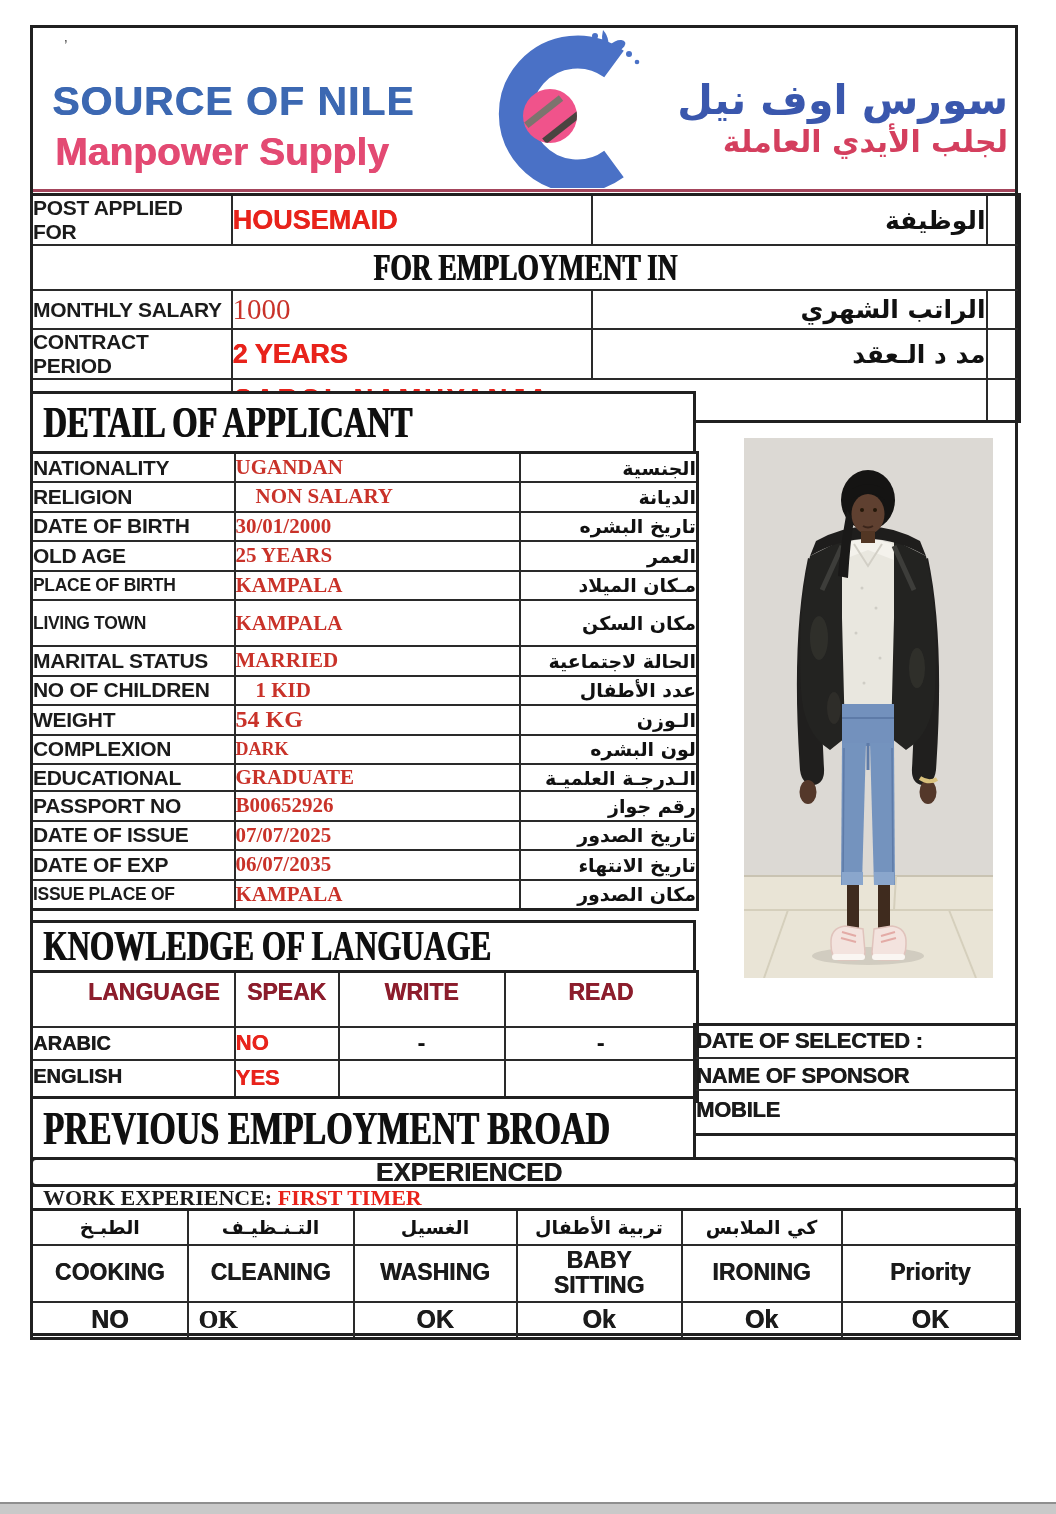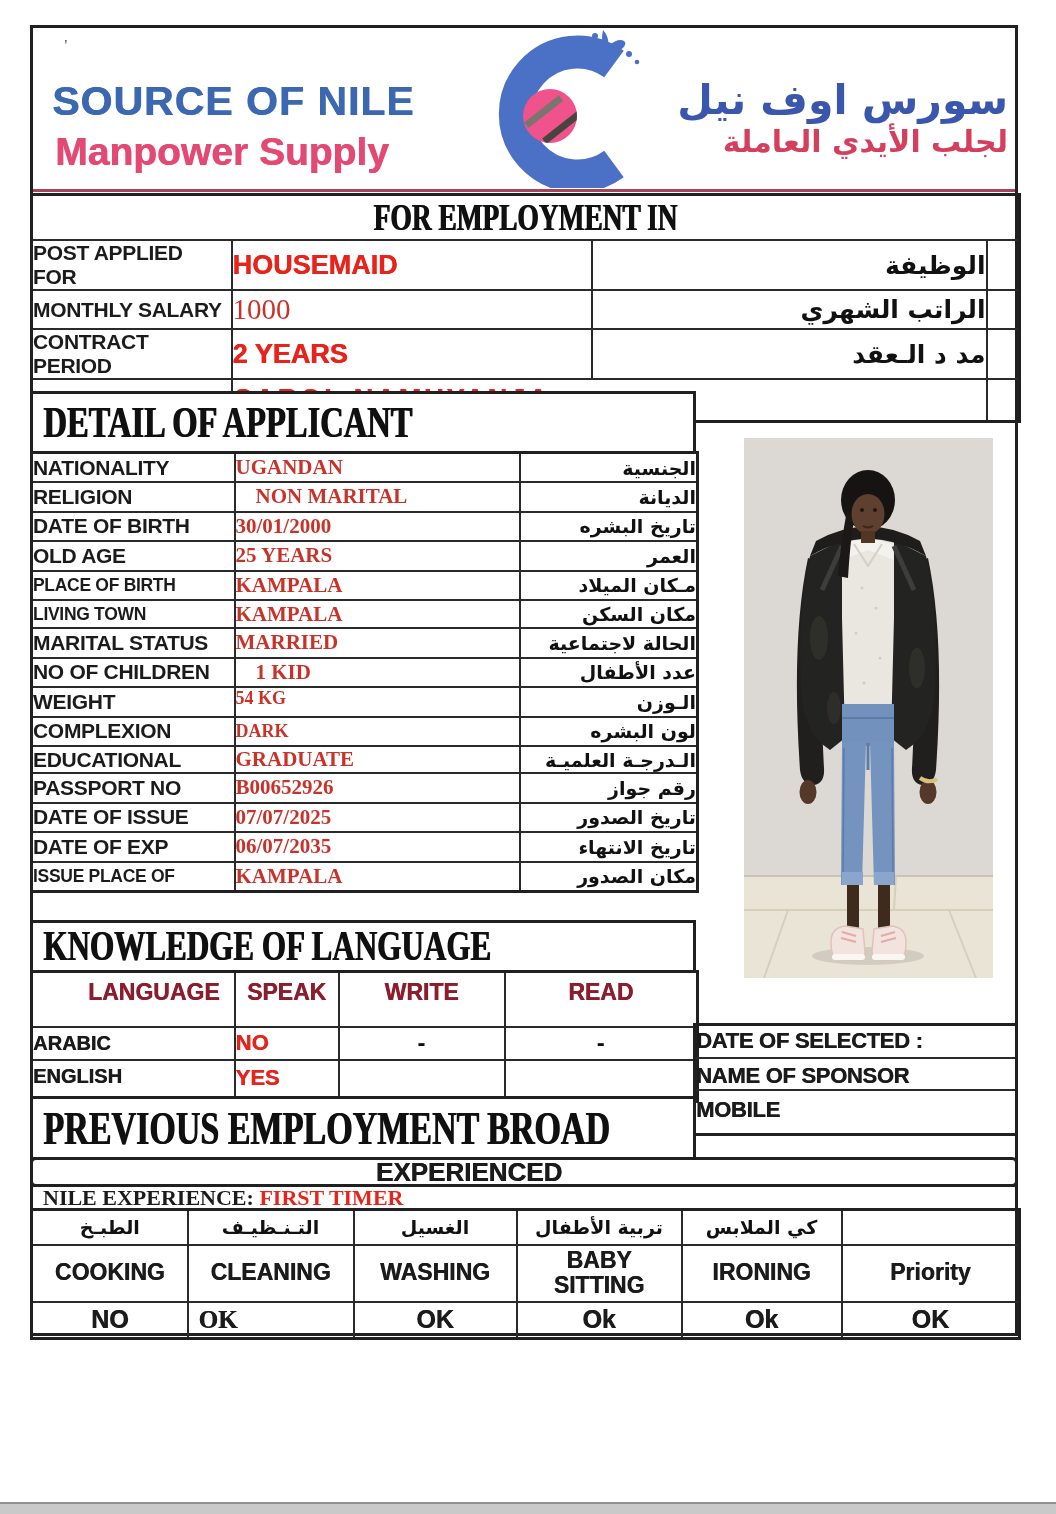--- a/index.html
+++ b/index.html
@@ -123,30 +123,30 @@
 <div class="abs hdr-rule"></div>
 
 <table class="frm" style="left:30px;top:193px;width:988px;">
   <colgroup>
       <col style="width:200px">
       <col style="width:360px">
       <col style="width:395px">
       <col style="width:33px">
     </colgroup>
   <tbody>
-      <tr style="height:44px">
+      <tr style="height:38px">
+    <td class="lbl">POST APPLIED FOR</td>
+    <td class="val-sans">HOUSEMAID</td>
+    <td class="ar" style="font-size:25px;">الوظيفة</td>
+    <td></td>
+  </tr>
+  <tr style="height:44px">
     <td colspan="4" class="emp-title">
       <span class="poster poster-c">FOR EMPLOYMENT IN</span>
     </td>
-  </tr>
-  <tr style="height:38px">
-    <td class="lbl">POST APPLIED FOR</td>
-    <td class="val-sans">HOUSEMAID</td>
-    <td class="ar" style="font-size:25px;">الوظيفة</td>
-    <td></td>
   </tr>
   <tr style="height:39px">
     <td class="lbl">MONTHLY SALARY</td>
     <td class="val-serif-lg">1000</td>
     <td class="ar" style="font-size:25px;">الراتب الشهري</td>
     <td></td>
   </tr>
   <tr style="height:38px">
     <td class="lbl">CONTRACT PERIOD</td>
     <td class="val-sans">2 YEARS</td>
@@ -172,56 +172,56 @@
       <col style="width:178px">
     </colgroup>
   <tbody>
       <tr style="height:29.5px">
         <td class="lbl">NATIONALITY</td>
         <td class="val-serif">UGANDAN</td>
         <td class="ar">الجنسية</td>
       </tr>
   <tr style="height:29.5px">
         <td class="lbl">RELIGION</td>
-        <td class="val-serif" style="padding-left:20px">NON MARITAL</td>
+        <td class="val-serif" style="padding-left:20px">NON SALARY</td>
         <td class="ar">الديانة</td>
       </tr>
   <tr style="height:29.5px">
         <td class="lbl">DATE OF BIRTH</td>
         <td class="val-serif">30/01/2000</td>
         <td class="ar">تاريخ البشره</td>
       </tr>
   <tr style="height:29.5px">
         <td class="lbl">OLD AGE</td>
         <td class="val-serif">25 YEARS</td>
         <td class="ar">العمر</td>
       </tr>
   <tr style="height:29.5px">
         <td class="lbl lbl-sm">PLACE OF BIRTH</td>
         <td class="val-serif">KAMPALA</td>
         <td class="ar">مـكان الميلاد</td>
       </tr>
-  <tr style="height:28px">
+  <tr style="height:46px">
         <td class="lbl lbl-sm">LIVING TOWN</td>
         <td class="val-serif">KAMPALA</td>
         <td class="ar">مكان السكن</td>
       </tr>
   <tr style="height:29.5px">
         <td class="lbl">MARITAL STATUS</td>
         <td class="val-serif">MARRIED</td>
         <td class="ar">الحالة لاجتماعية</td>
       </tr>
   <tr style="height:29.5px">
         <td class="lbl">NO OF CHILDREN</td>
         <td class="val-serif" style="padding-left:20px">1 KID</td>
         <td class="ar">عدد الأطفال</td>
       </tr>
   <tr style="height:29.5px">
         <td class="lbl">WEIGHT</td>
-        <td class="val-serif" style="font-size:18px;vertical-align:top;">54 KG</td>
+        <td class="val-serif" style="font-size:24px;vertical-align:top;">54 KG</td>
         <td class="ar">الـوزن</td>
       </tr>
   <tr style="height:29.5px">
         <td class="lbl">COMPLEXION</td>
         <td class="val-serif" style="font-size:18px;">DARK</td>
         <td class="ar">لون البشره</td>
       </tr>
   <tr style="height:24px">
         <td class="lbl">EDUCATIONAL</td>
         <td class="val-serif">GRADUATE</td>
@@ -367,21 +367,21 @@
   </tr>
 </tbody>
   </table>
 
 <div class="abs bar" style="left:30px;top:1157px;width:988px;height:30px;display:flex;align-items:center;justify-content:center;border-radius:6px;">
   <span class="exp-text">EXPERIENCED</span>
 </div>
 
 <div class="abs bar" style="left:30px;top:1184px;width:988px;height:27px;display:flex;align-items:center;">
   <span class="work-line">
-    <span>NILE EXPERIENCE:</span>
+    <span>WORK EXPERIENCE:</span>
     <span class="red">FIRST TIMER</span>
   </span>
 </div>
 
 <table class="frm" style="left:30px;top:1208px;width:988px;">
   <colgroup>
       <col style="width:156px">
       <col style="width:166px">
       <col style="width:163px">
       <col style="width:165px">

